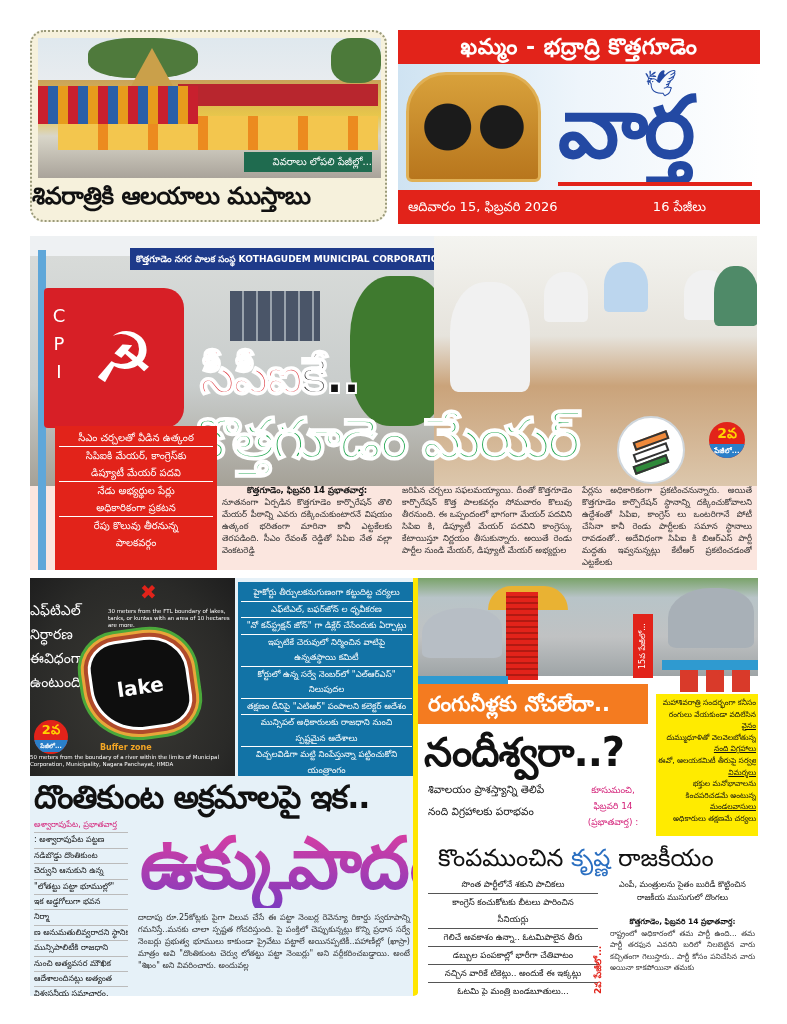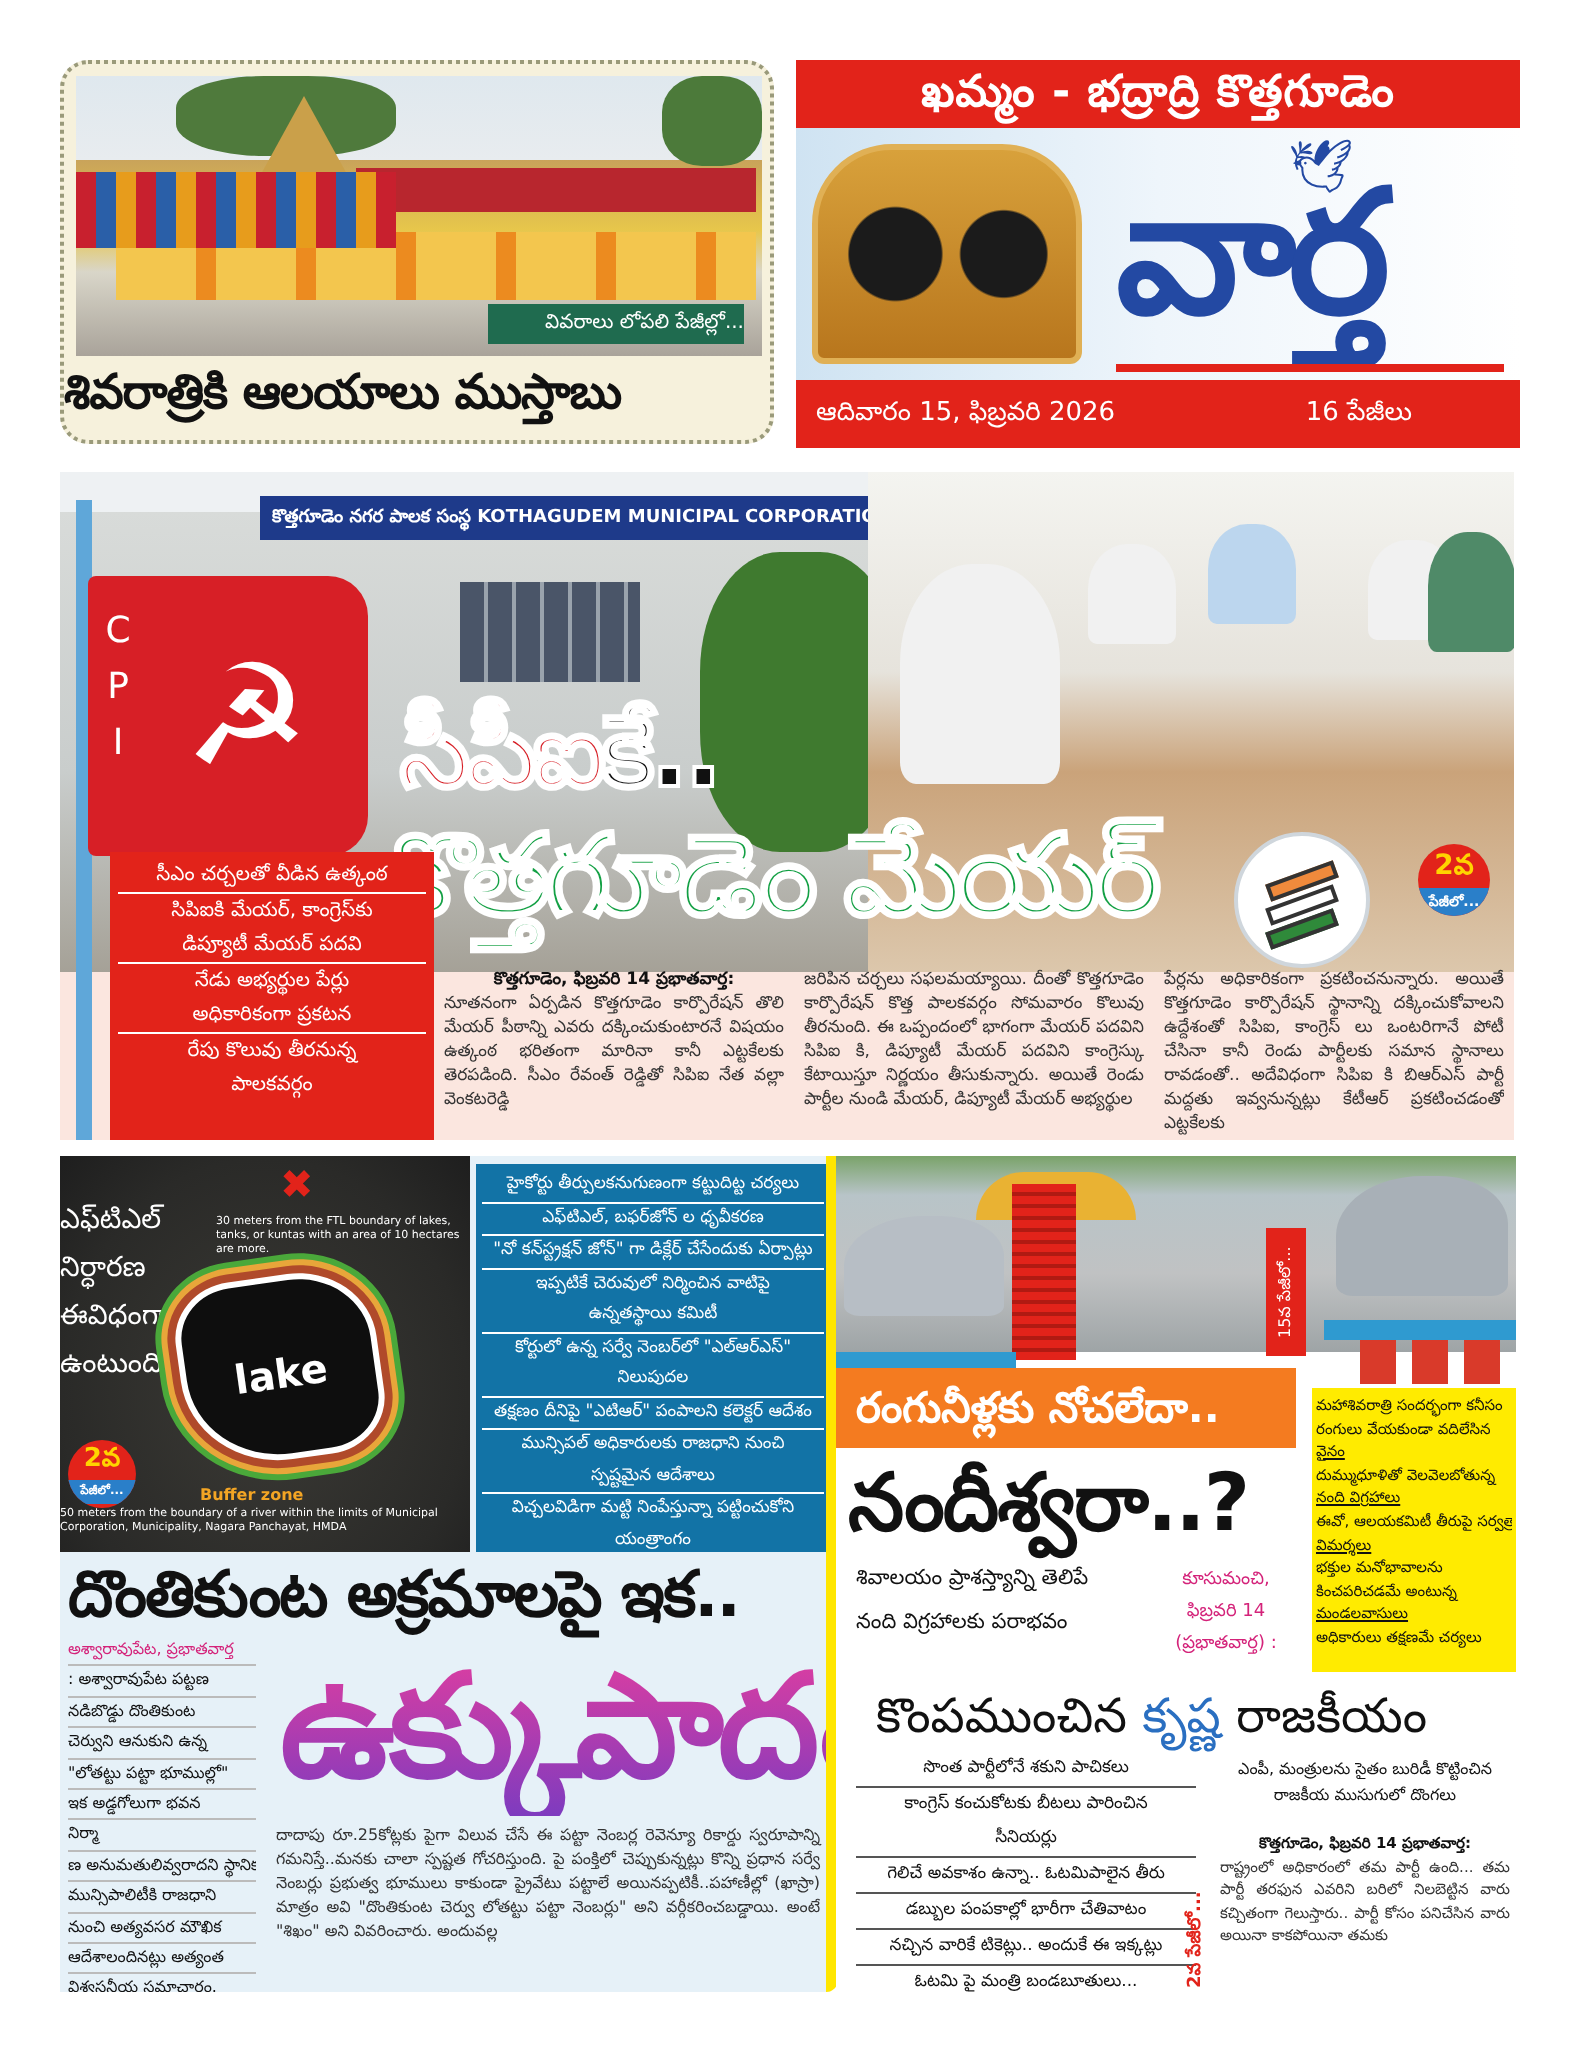--- a/index.html
+++ b/index.html
@@ -79,21 +79,21 @@
 #nandi .bull1{position:absolute;left:4px;top:30px;width:80px;height:50px;background:#b7bec5;border-radius:50% 40% 10% 10%}
 #nandi .plinth1{position:absolute;left:0;top:98px;width:90px;height:8px;background:#2f9ad0}
 #nandi .bull2{position:absolute;left:250px;top:10px;width:86px;height:60px;background:#a8b0b7;border-radius:50% 40% 10% 10%}
 #nandi .plinth2{position:absolute;left:244px;top:82px;width:96px;height:10px;background:#2f9ad0}
 #nandi .pillars{position:absolute;left:262px;top:92px;width:70px;height:22px;background:repeating-linear-gradient(90deg,#d93a2a 0 18px,transparent 18px 26px)}
 #nandi .vtag{position:absolute;left:215px;top:36px;width:20px;height:64px;background:#e2231a;color:#fff;font-size:8px;writing-mode:vertical-rl;transform:rotate(180deg);text-align:center;line-height:20px}
 #nandi .orange{position:absolute;left:0;top:106px;width:230px;height:40px;background:#f47b20;color:#fff;font-size:21px;font-weight:bold;line-height:40px;padding-left:10px;white-space:nowrap}
 #nandi .h3{position:absolute;left:6px;top:146px;font-size:40px;font-weight:bold;line-height:56px;color:#111;letter-spacing:-1px}
 #nandi .sub{position:absolute;left:10px;top:200px;font-size:10.5px;line-height:22px;color:#111}
 #nandi .dline{position:absolute;left:160px;top:204px;font-size:9px;line-height:16px;color:#d4237a;text-align:center;width:70px}
-#nandi .ybox{position:absolute;left:238px;top:116px;width:102px;height:142px;background:#ffeb00;color:#111;font-size:7.5px;text-align:left;padding:3px 2px}
+#nandi .ybox{position:absolute;left:238px;top:116px;width:102px;height:142px;background:#ffeb00;color:#111;font-size:7.5px;text-align:right;padding:3px 2px}
 #nandi .ybox div{line-height:11.6px;white-space:nowrap;overflow:hidden}
 #nandi .ybox .u{text-decoration:underline}
 #nandi .h4{position:absolute;left:20px;top:262px;font-size:24px;font-weight:normal;line-height:36px;color:#111;white-space:nowrap}
 #nandi .h4 span{color:#2a6fc1}
 #nandi .leftcol{position:absolute;left:10px;top:298px;width:170px;font-size:8.5px;text-align:center;color:#111}
 #nandi .leftcol div{line-height:17px;white-space:nowrap;overflow:hidden}
 #nandi .leftcol .sep{border-bottom:1px solid #555}
 #nandi .vtag2{position:absolute;left:174px;top:356px;width:14px;height:60px;color:#e2231a;font-size:9px;font-weight:bold;writing-mode:vertical-rl;transform:rotate(180deg)}
 #nandi .rightcol{position:absolute;left:192px;top:300px;width:145px;font-size:8px;line-height:13px;color:#111;text-align:center}
 #nandi .rbody{position:absolute;left:192px;top:338px;width:145px;font-size:7.5px;line-height:11.5px;color:#333;text-align:justify}

